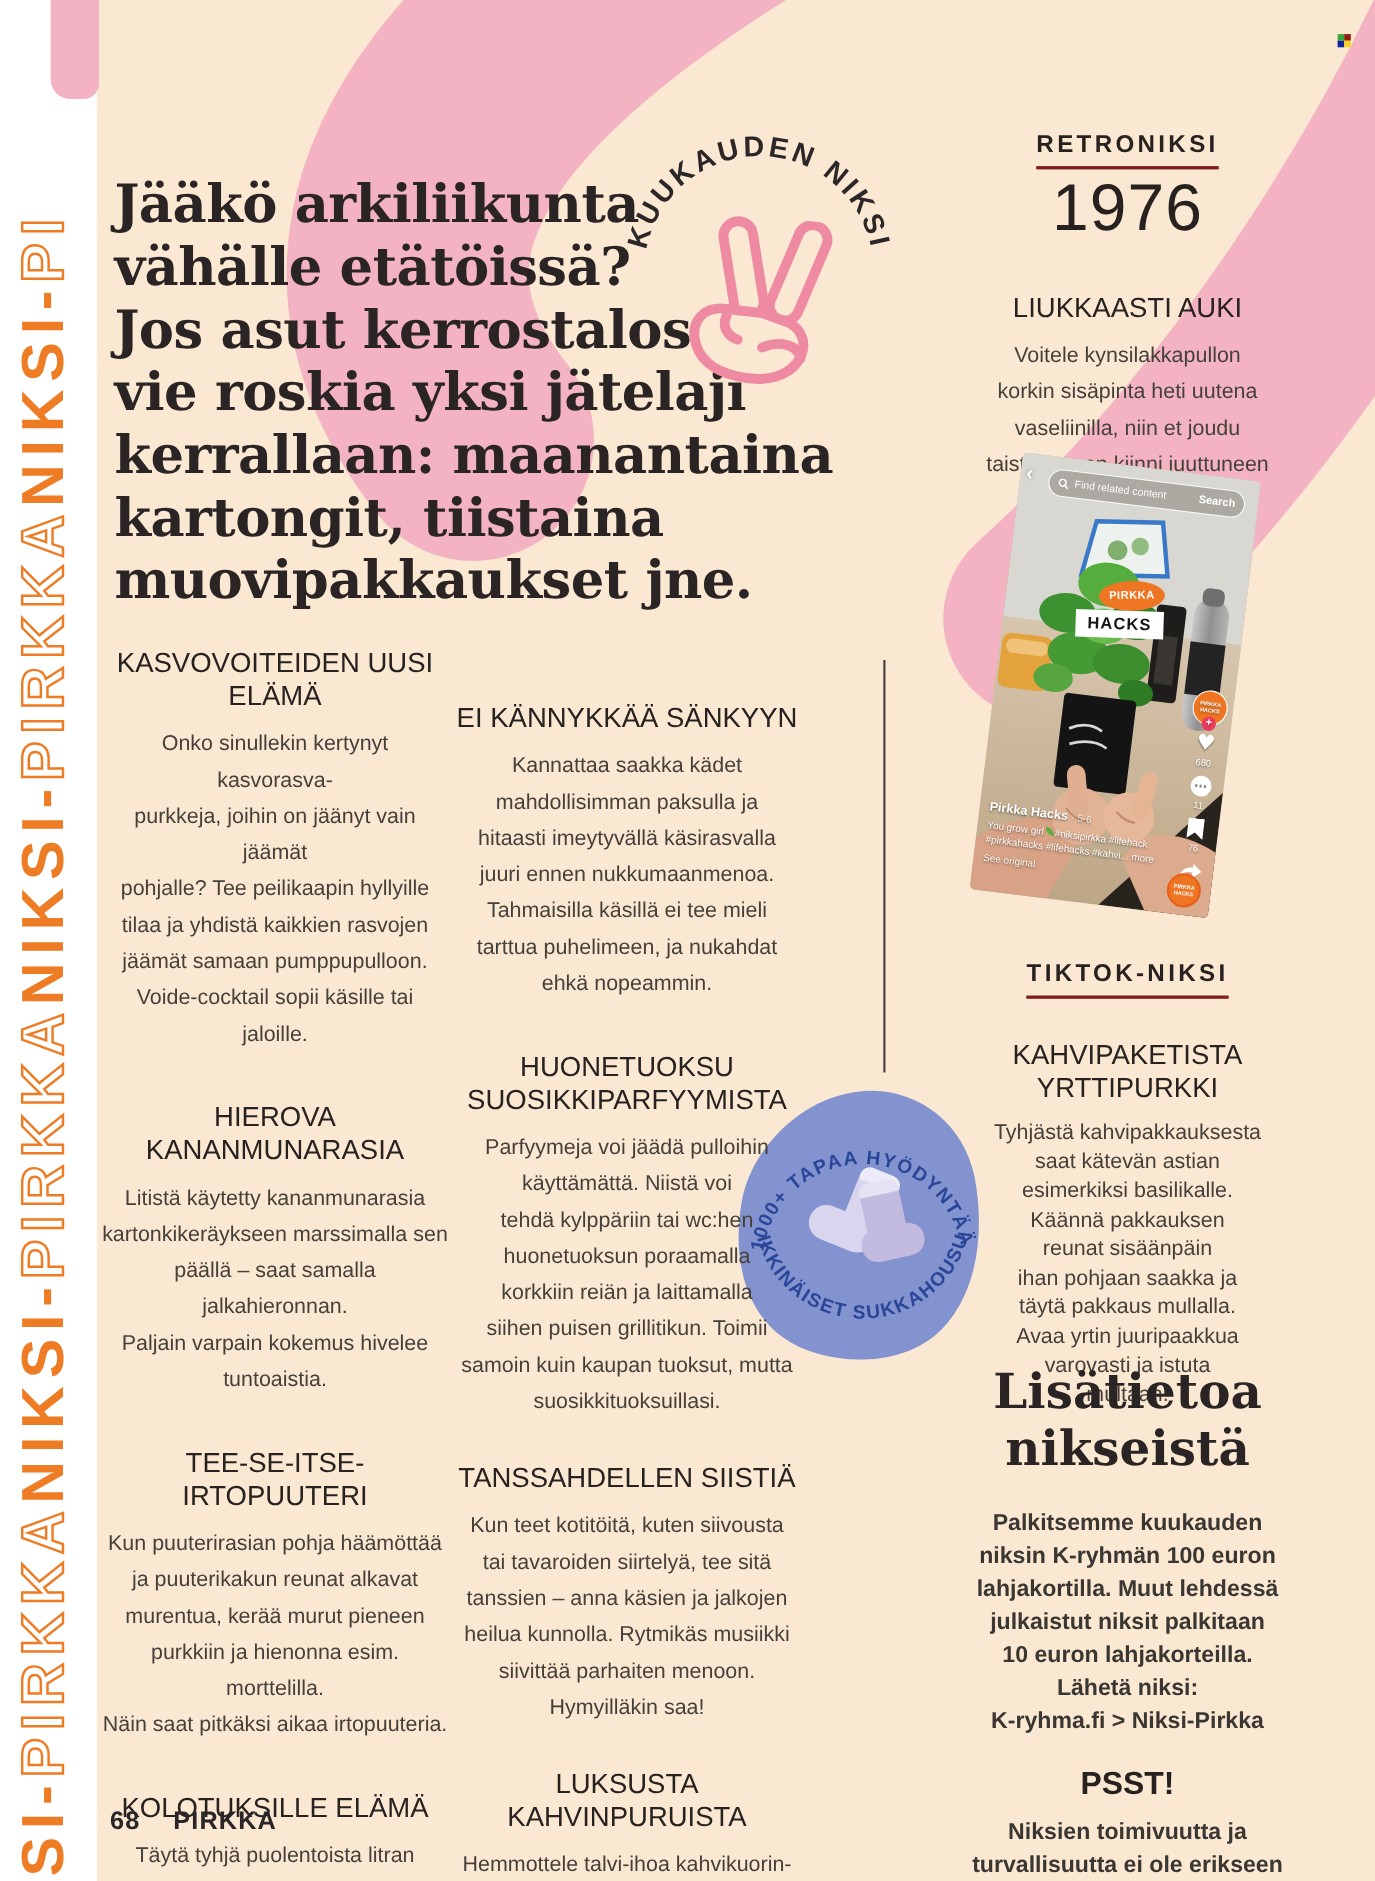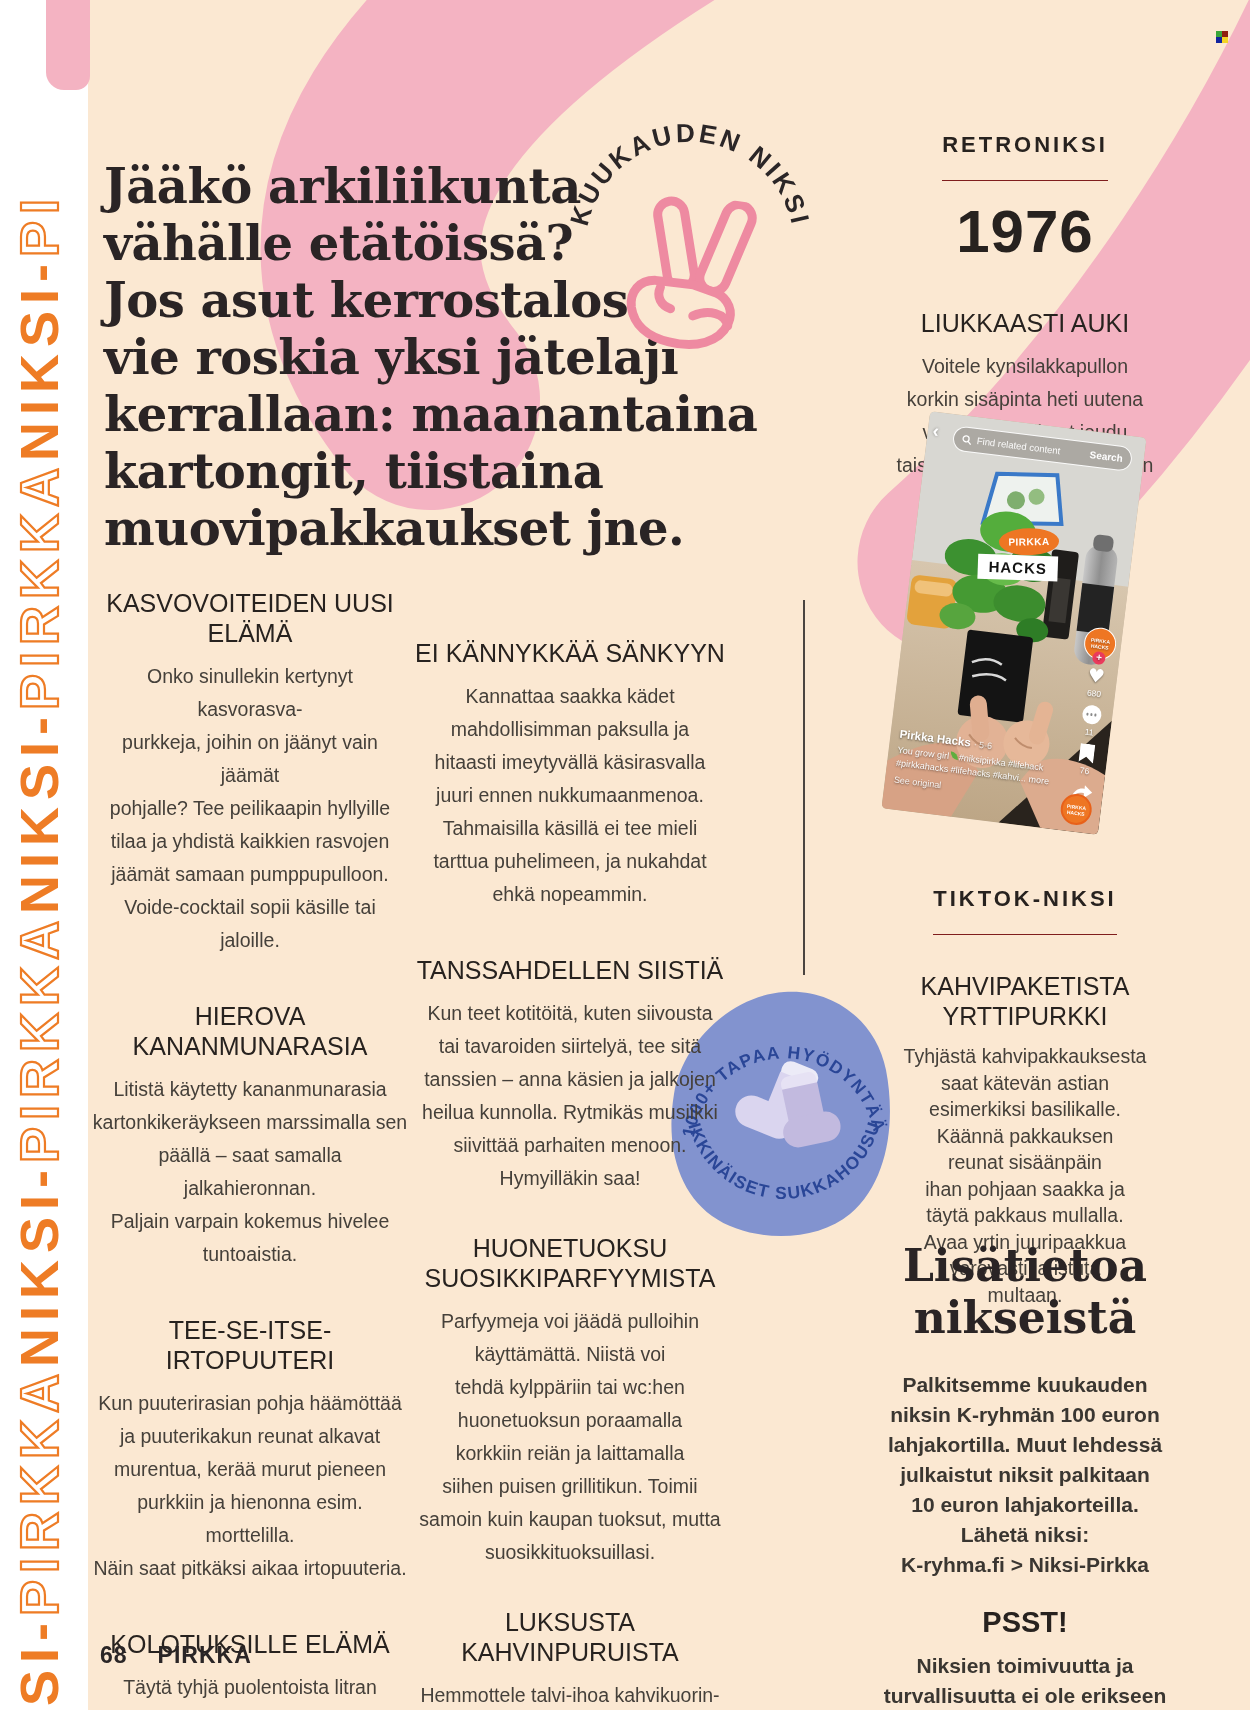--- a/index.html
+++ b/index.html
@@ -23,22 +23,22 @@
   .arc-svg{position:absolute;left:560px;top:118px;z-index:2;}
   .hand-svg{position:absolute;left:606px;top:196px;z-index:2;transform:rotate(8deg);}
   
   .col{position:absolute;text-align:center;z-index:2;}
   .sec{margin-bottom:44px;}
   .sec-h{font-weight:normal;font-size:25px;line-height:30px;color:#27221f;margin:0 0 12px;white-space:pre-line;}
   .sec-b{font-size:19.5px;line-height:33px;color:#45403a;margin:0;white-space:pre-line;}
   .divider{position:absolute;left:803px;top:600px;width:2px;height:375px;background:#4a4440;z-index:1;}
   
   .h-label{display:inline-block;font-weight:bold;font-size:22px;letter-spacing:3px;color:#27221f;
-        border-bottom:1px solid #7f1d1d;padding-bottom:22px;margin-top:14px;}
-  .year{font-size:60px;font-weight:bold;letter-spacing:1px;margin-top:16px;color:#27221f;}
+        border-bottom:3px solid #7f1d1d;padding-bottom:7px;}
+  .year{font-size:60px;font-weight:normal;letter-spacing:1px;color:#27221f;}
   .serif-title{font-family:"DejaVu Serif","Liberation Serif",serif;font-weight:bold;font-size:44px;
         line-height:52px;color:#2a2425;white-space:pre-line;}
   .bold-b{font-weight:bold;font-size:21px;line-height:30px;color:#3a3631;white-space:pre-line;margin:12px;}
   .psst-h{font-weight:bold;font-size:29px;margin:26px 0 8px;color:#27221f;}
   
   .tcard{position:absolute;left:905px;top:423px;width:218px;height:400px;z-index:3;
         transform:rotate(7deg);border-radius:5px;overflow:hidden;background:#cbb9a2;}
   .tphoto{position:absolute;left:0;top:0;}
   .tui{position:absolute;color:#fff;}
   .tback{left:5px;top:8px;font-size:19px;font-weight:bold;text-shadow:0 0 3px rgba(0,0,0,.4);}
@@ -174,39 +174,39 @@
       <h3 class="sec-h">EI KÄNNYKKÄÄ SÄNKYYN</h3>
       <p class="sec-b">Kannattaa saakka kädet
 mahdollisimman paksulla ja
 hitaasti imeytyvällä käsirasvalla
 juuri ennen nukkumaanmenoa.
 Tahmaisilla käsillä ei tee mieli
 tarttua puhelimeen, ja nukahdat
 ehkä nopeammin.</p>
     </div>
     <div class="sec" style="margin-bottom:38px;">
-      <h3 class="sec-h">TANSSAHDELLEN SIISTIÄ</h3>
-      <p class="sec-b">Kun teet kotitöitä, kuten siivousta
-tai tavaroiden siirtelyä, tee sitä
-tanssien – anna käsien ja jalkojen
-heilua kunnolla. Rytmikäs musiikki
-siivittää parhaiten menoon.
-Hymyilläkin saa!</p>
-    </div>
-    <div class="sec" style="margin-bottom:38px;">
       <h3 class="sec-h">HUONETUOKSU
 SUOSIKKIPARFYYMISTA</h3>
       <p class="sec-b">Parfyymeja voi jäädä pulloihin
 käyttämättä. Niistä voi
 tehdä kylppäriin tai wc:hen
 huonetuoksun poraamalla
 korkkiin reiän ja laittamalla
 siihen puisen grillitikun. Toimii
 samoin kuin kaupan tuoksut, mutta
 suosikkituoksuillasi.</p>
+    </div>
+    <div class="sec" style="margin-bottom:38px;">
+      <h3 class="sec-h">TANSSAHDELLEN SIISTIÄ</h3>
+      <p class="sec-b">Kun teet kotitöitä, kuten siivousta
+tai tavaroiden siirtelyä, tee sitä
+tanssien – anna käsien ja jalkojen
+heilua kunnolla. Rytmikäs musiikki
+siivittää parhaiten menoon.
+Hymyilläkin saa!</p>
     </div>
     <div class="sec">
       <h3 class="sec-h">LUKSUSTA
 KAHVINPURUISTA</h3>
       <p class="sec-b">Hemmottele talvi-ihoa kahvikuorin-
 nalla! Kuivata käytetyt kahvinpurut
 levittämällä ne talouspaperin päälle
 ja tee niistä ihana kosteuttava
 kuorintavoide kookosöljyyn
 sekoitettuna tai energisoiva

